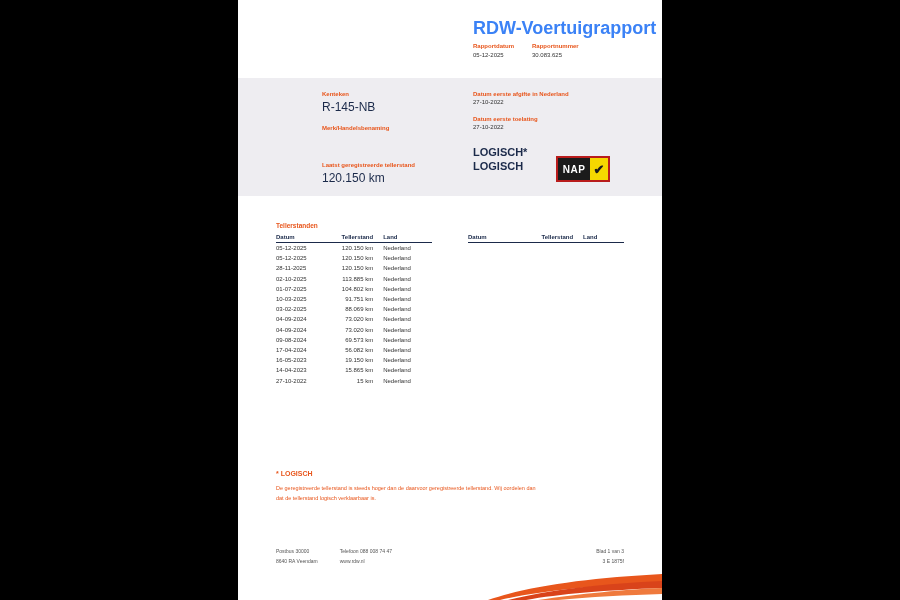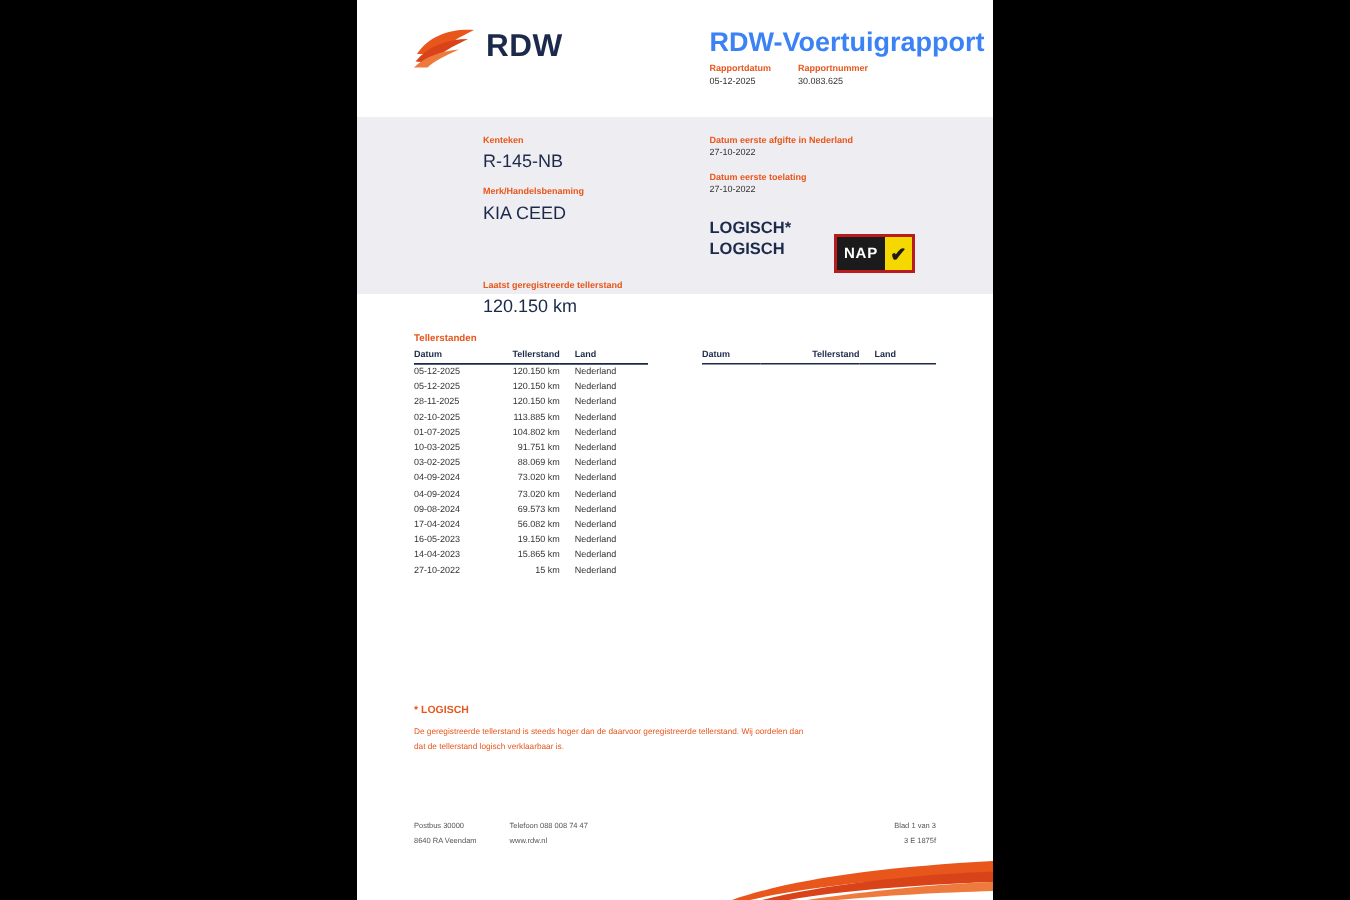--- a/index.html
+++ b/index.html
@@ -238,51 +238,40 @@
     height: 28px;
     overflow: hidden;
   }
 </style>
 </head>
 <body>
 
 <div class="page">
 
   <div class="header">
-    <div class="logo-wrap">
-      <div class="logo-mark">
-        <svg width="42" height="30" viewBox="0 0 42 30">
-          <path d="M2 20 C10 8 24 3 40 4 C30 9 22 13 17 20 Z" fill="#e8561c"></path>
-          <path d="M1 25 C9 15 22 10 36 10 C26 15 17 19 12 26 Z" fill="#d9431a"></path>
-          <path d="M0 29 C7 22 18 18 30 17 C21 21 13 25 9 29 Z" fill="#ef7a3d"></path>
-        </svg>
-      </div>
-      <div class="logo-text">RDW</div>
-    </div>
 
     <div class="report-title">RDW-Voertuigrapport</div>
 
     <div class="report-meta">
       <div class="meta-block">
         <div class="meta-label">Rapportdatum</div>
         <div class="meta-value">05-12-2025</div>
       </div>
       <div class="meta-block">
         <div class="meta-label">Rapportnummer</div>
         <div class="meta-value">30.083.625</div>
       </div>
     </div>
   </div>
 
   <div class="band">
     <div class="band-left">
       <div class="fld-label">Kenteken</div>
       <div class="fld-value-lg">R-145-NB</div>
       <div class="fld-label">Merk/Handelsbenaming</div>
-      <div class="fld-value-lg">KIA CEED</div>
       <div style="height:28px"></div>
       <div class="fld-label">Laatst geregistreerde tellerstand</div>
       <div class="fld-value-lg">120.150 km</div>
     </div>
 
     <div class="band-right">
       <div class="fld-label">Datum eerste afgifte in Nederland</div>
       <div class="fld-value-sm">27-10-2022</div>
       <div class="fld-label">Datum eerste toelating</div>
       <div class="fld-value-sm">27-10-2022</div>

